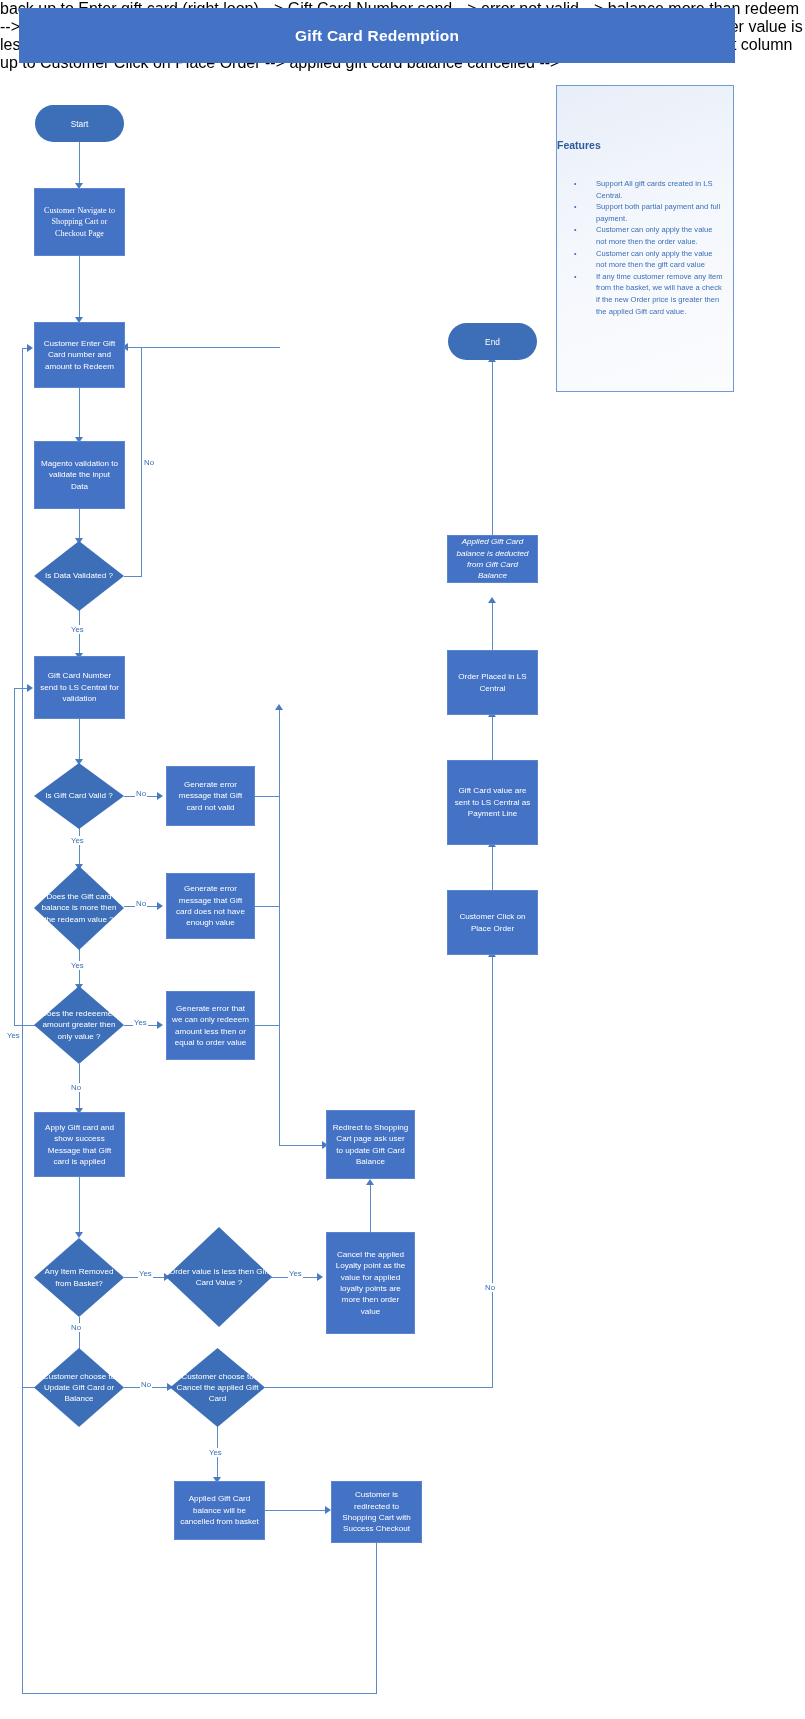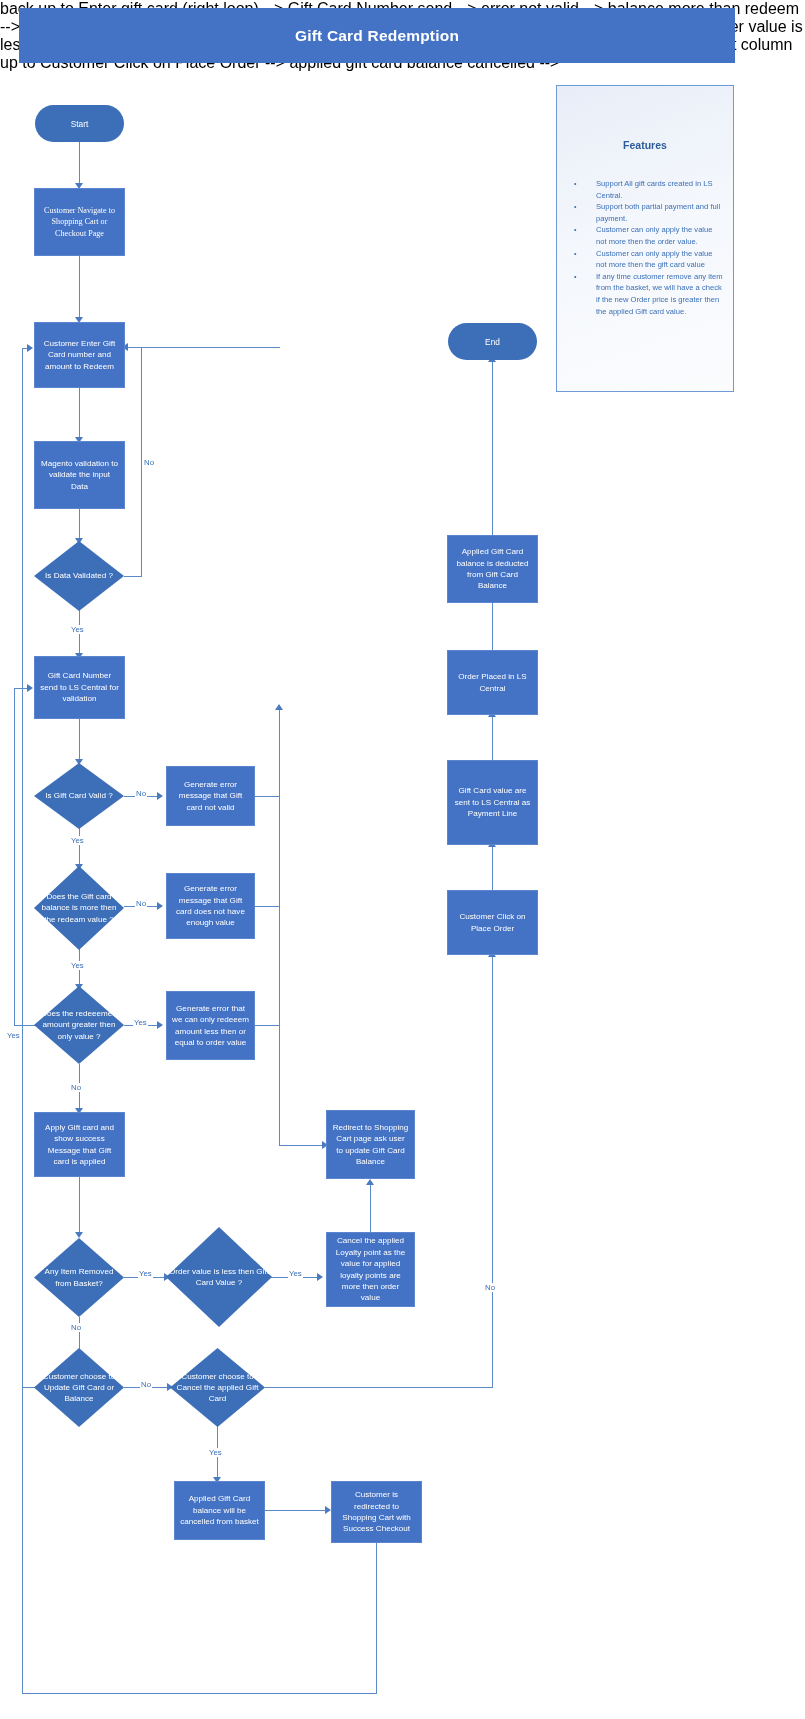--- a/index.html
+++ b/index.html
@@ -47,21 +47,21 @@
     width: 178px;
     height: 307px;
     background: linear-gradient(160deg, #e8eef8 0%, #f4f7fc 45%, #fbfcfe 100%);
     border: 1px solid #6f9ad6;
     box-sizing: border-box;
   }
   .features-title {
     position: absolute;
     left: 0; right: 0;
     top: 53px;
-    text-align: center;
+    text-align: left;
     color: #2E5C9A;
     font-size: 10.5px;
     font-weight: bold;
   }
   .features-list {
     position: absolute;
     left: 17px;
     top: 92px;
     right: 8px;
     margin: 0;
@@ -434,21 +434,21 @@
 
   
   <div class="diamond-wrap" style="left:166px; top:1227px; width:106px; height:100px;">
     <svg class="diamond-shape" viewBox="0 0 106 100" preserveAspectRatio="none">
       <polygon points="53,0 106,50 53,100 0,50" fill="#3D6FB8"></polygon>
     </svg>
     <div class="diamond-label">Order value is less then Gift Card Value ?</div>
   </div>
 
   
-  <div class="node proc" style="left:326px; top:1232px; width:89px; height:75px;">
+  <div class="node proc" style="left:326px; top:1232px; width:89px; height:102px;">
     <span>Cancel the applied Loyalty point as the value for applied loyalty points are more then order value</span>
   </div>
 
   
   <div class="node proc" style="left:326px; top:1110px; width:89px; height:69px;">
     <span>Redirect to Shopping Cart page ask user to update Gift Card Balance</span>
   </div>
 
   
   <div class="diamond-wrap" style="left:34px; top:1348px; width:90px; height:79px;">
@@ -485,21 +485,21 @@
   <div class="node proc" style="left:447px; top:650px; width:91px; height:65px;">
     <span>Order Placed in LS Central</span>
   </div>
 
   
   <div class="node proc" style="left:447px; top:760px; width:91px; height:85px;">
     <span>Gift Card value are sent to LS Central as Payment Line</span>
   </div>
 
   
-  <div class="node proc" style="left:447px; top:535px; width:91px; height:68px;">
+  <div class="node proc" style="left:447px; top:535px; width:91px; height:48px;font-style:italic;">
     <span>Applied Gift Card balance is deducted from Gift Card Balance</span>
   </div>
 
   
   <div class="node terminator" style="left:448px; top:323px; width:89px; height:37px;">
     <span>End</span>
   </div>
 
 </div>
 

